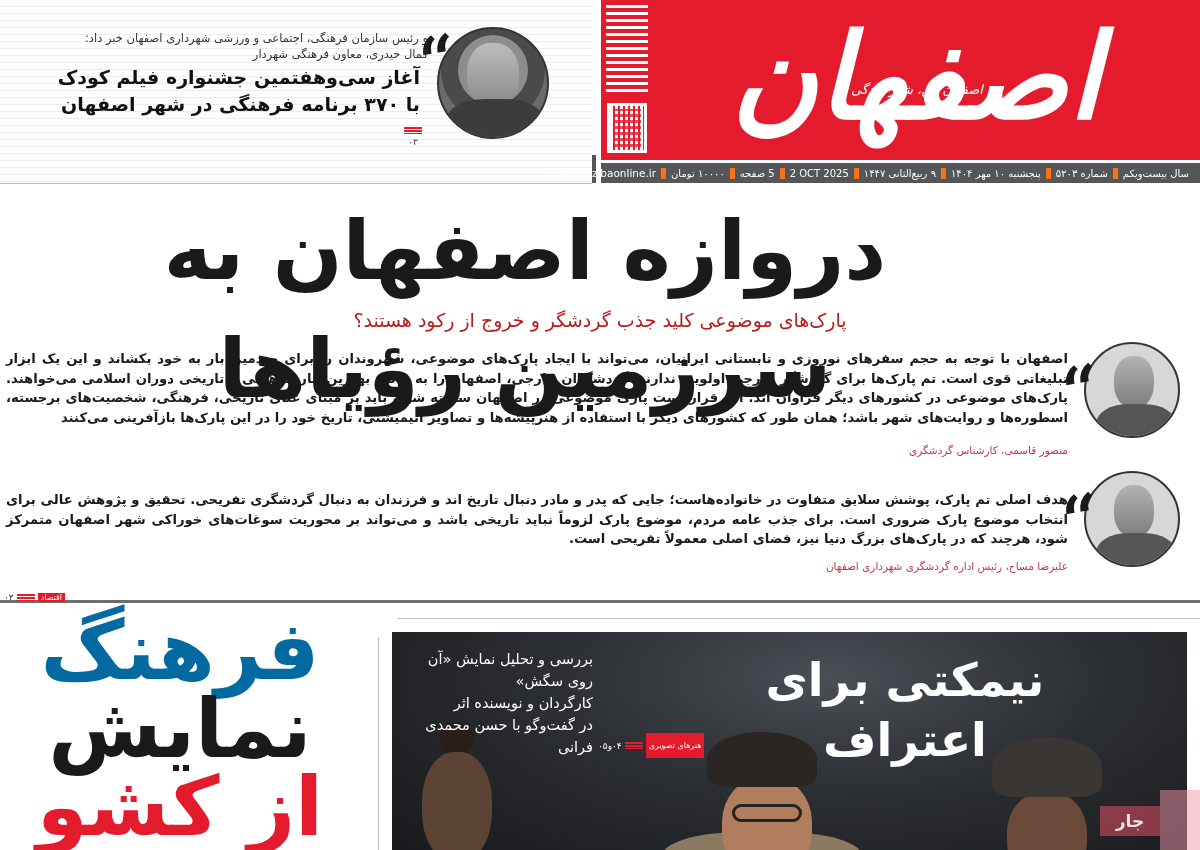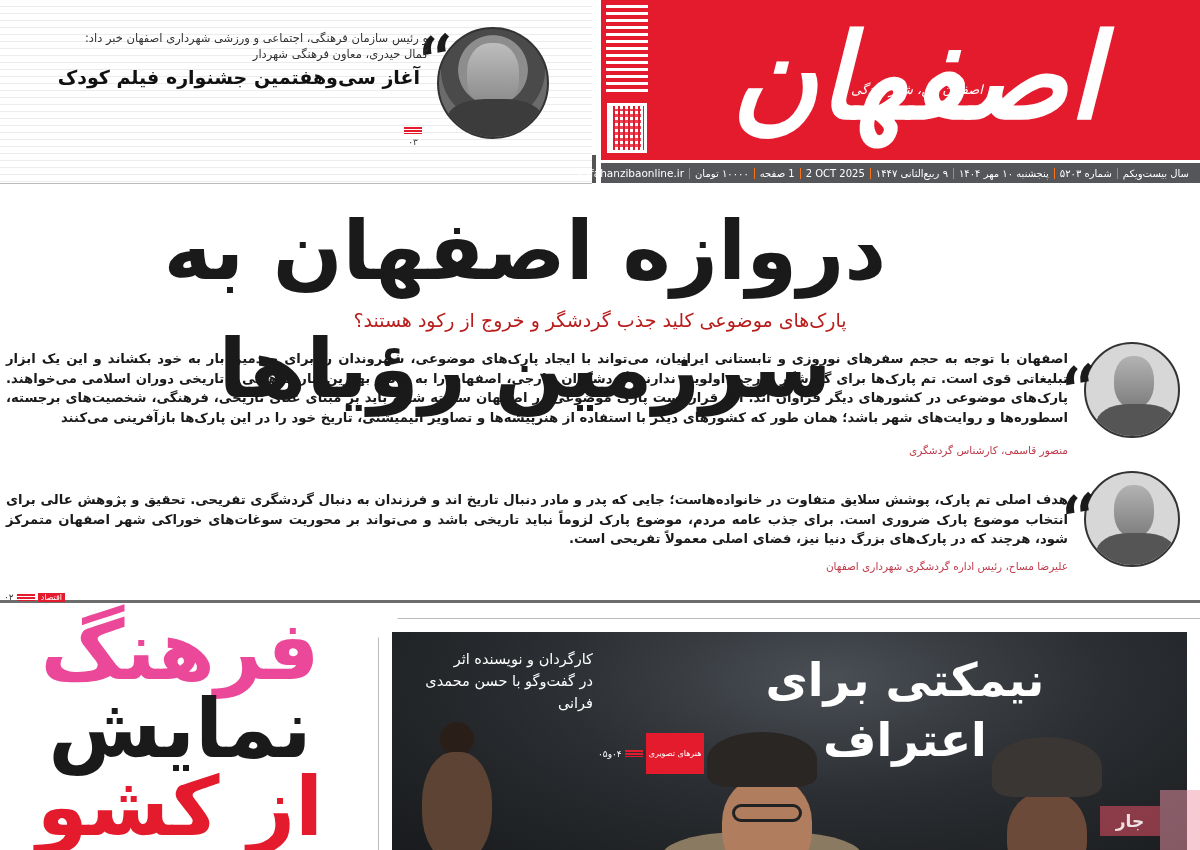--- a/index.html
+++ b/index.html
@@ -15,21 +15,21 @@
     #fff; border: 3px solid #fff; }
   .mast-qr::before { content:""; position:absolute; inset:3px; background:
     repeating-linear-gradient(0deg, #e31b2d 0 3px, transparent 3px 6px); opacity:.8; }
   .mast-logo { position: absolute; right: 14px; top: 2px; width: 540px; height: 150px;
     color: #ffffff; font-family: "DejaVu Serif", serif; font-weight: bold; font-size: 118px;
     line-height: 150px; text-align: center; letter-spacing: -4px; font-style: italic; }
   .mast-tagline { position: absolute; left: 250px; top: 82px; color: #ffffff;
     font-family: "DejaVu Serif", serif; font-style: italic; font-size: 13px; }
   .date-strip { position: absolute; left: 601px; top: 163px; width: 599px; height: 20px; background: #55565a;
     color: #ffffff; font-size: 10px; display: flex; align-items: center; justify-content: flex-start; padding: 0 6px; gap: 0; white-space: nowrap; }
-  .date-strip span { padding: 0 5px; border-left: 1px solid #f97316; }
+  .date-strip span { padding: 0 5px; border-left: 5px solid #f97316; }
   .date-strip span:last-child { border-left: none; }
   .date-strip .site { direction: ltr; margin-right: auto; border: none; font-size: 10.5px; }
 
   
   .top-teaser { position: absolute; left: 0; top: 0; width: 592px; height: 184px;
     background: repeating-linear-gradient(to bottom, #ffffff 0 6px, #ececec 6px 7px); border-bottom: 1px solid #bbb; }
   .teaser-photo { position: absolute; left: 437px; top: 27px; width: 112px; height: 112px; border-radius: 50%;
     border: 2px solid #333; background: radial-gradient(circle at 50% 38%, #cfcfcf 0 22%, #8d8d8d 23% 40%, #4a4a4a 41% 60%, #6b6b6b 61%); overflow: hidden; }
   .teaser-photo .face { position:absolute; left: 28px; top: 14px; width: 52px; height: 62px; border-radius: 45% 45% 40% 40%; background: linear-gradient(#bdbdbd, #8a8a8a); }
   .teaser-photo .suit { position:absolute; left: 8px; top: 70px; width: 96px; height: 50px; border-radius: 40% 40% 0 0; background: #3c3c3c; }
@@ -66,83 +66,84 @@
   .q-byline { position: absolute; right: 132px; font-size: 10.5px; color: #c0394a; }
   .q1 .q-byline { top: 104px; margin-left: 29px; }
   .q2 .q-byline { top: 95px; }
 
   .section-rule { position: absolute; left: 0; top: 600px; width: 1200px; height: 3px; background: #6d6d6d; }
   .section-ref { left: 4px; top: 592px; }
   .section-ref .tag { background: #e31b2d; color: #fff; font-size: 8px; padding: 0 3px; }
 
   
   .culture-head { position: absolute; left: 0; top: 612px; width: 360px; height: 240px; text-align: center; font-weight: bold; line-height: 78px; font-size: 82px; }
-  .culture-head .l1 { color: #ec4899; display:block; }
+  .culture-head .l1 { color: #0369a1; display:block; }
   .culture-head .l2 { color: #1a1a1a; display:block; }
   .culture-head .l3 { color: #e31b2d; display:block; }
 
   
   .feature-frame { position: absolute; left: 378px; top: 618px; width: 822px; height: 240px; border: 1px solid #bbb; border-right: none; border-bottom: none;
     clip-path: polygon(20px 0, 100% 0, 100% 100%, 0 100%, 0 20px); background: #fff; }
   .feature-photo { position: absolute; left: 392px; top: 632px; width: 795px; height: 230px;
     background: radial-gradient(ellipse at 55% 20%, #4a4f55 0%, #2b2e32 45%, #17191b 100%); overflow: hidden; }
   .fig { position:absolute; border-radius: 50% 50% 20% 20%; }
   .fig.hat1 { left: 315px; top: 100px; width: 110px; height: 55px; background: #2a2624; }
   .fig.face1 { left: 330px; top: 145px; width: 90px; height: 100px; background: #b07d5e; border-radius: 45%; }
   .fig.glasses { left: 340px; top: 172px; width: 70px; height: 18px; border: 3px solid #222; border-radius: 10px; background: transparent; }
   .fig.coat1 { left: 270px; top: 200px; width: 200px; height: 60px; background: #8a7a62; border-radius: 40% 40% 0 0; }
   .fig.hat2 { left: 600px; top: 105px; width: 110px; height: 60px; background: #3a3634; }
   .fig.face2 { left: 615px; top: 160px; width: 80px; height: 90px; background: #6c4a3a; border-radius: 45%; }
   .fig.head3 { left: 30px; top: 120px; width: 70px; height: 110px; background: #5d4333; border-radius: 45%; }
   .fig.bun { left: 48px; top: 90px; width: 34px; height: 34px; background: #2a1f18; border-radius: 50%; }
   .feature-title { position: absolute; left: 720px; top: 650px; width: 370px; text-align: center; color: #ffffff; font-weight: bold; font-size: 46px; line-height: 60px; }
   .feature-sub { position: absolute; left: 398px; top: 648px; width: 195px; text-align: right; color: #ffffff; font-size: 14.5px; line-height: 22px; }
   .feature-ref { left: 598px; top: 733px; color: #fff; }
-  .feature-ref .tag { background: #e31b2d; color: #fff; font-size: 8px; padding: 16px 3px; }
+  .feature-ref .tag { background: #e31b2d; color: #fff; font-size: 8px; padding: 8px 3px; }
   .feature-ref .bars { background: repeating-linear-gradient(to bottom, #e31b2d 0 2px, transparent 2px 3px); }
   .watermark { position: absolute; left: 1100px; top: 806px; width: 60px; height: 30px; background: rgba(228,80,100,0.55); color: rgba(255,255,255,0.85);
     font-weight: bold; font-size: 17px; display: flex; align-items: center; justify-content: center; }
   .watermark-tail { position:absolute; left: 1160px; top: 790px; width: 40px; height: 60px; background: rgba(240,150,170,0.5); }
 </style>
 </head>
 <body>
 
 <div class="top-teaser">
   <div class="teaser-photo">
     <div class="face"></div>
     <div class="suit"></div>
   </div>
   <div class="quote-mark teaser-quote">“</div>
   <div class="teaser-intro">
     <div>و رئیس سازمان فرهنگی، اجتماعی و ورزشی شهرداری اصفهان خبر داد:</div>
     <div>کمال حیدری، معاون فرهنگی شهردار</div>
   </div>
   <div class="teaser-title">
     <div>آغاز سی‌وهفتمین جشنواره فیلم کودک</div>
+    <div>با ۳۷۰ برنامه فرهنگی در شهر اصفهان</div>
   </div>
   <div class="page-ref teaser-ref">
     <span class="bars"></span>
     <span>۰۳</span>
   </div>
 </div>
 <div class="teaser-edge"></div>
 
 <div class="masthead">
   <div class="mast-stripes"></div>
   <div class="mast-qr"></div>
   <div class="mast-logo">اصفهان زیبا</div>
   <div class="mast-tagline">اصفهان من، شهر زندگی</div>
 </div>
 <div class="date-strip">
   <span>سال بیست‌ویکم</span>
   <span>شماره ۵۲۰۳</span>
   <span>پنجشنبه ۱۰ مهر ۱۴۰۴</span>
   <span>۹ ربیع‌الثانی ۱۴۴۷</span>
   <span style="direction:ltr">2 OCT 2025</span>
-  <span>1 صفحه</span>
+  <span>5 صفحه</span>
   <span>۱۰۰۰۰ تومان</span>
   <span class="site">esfahanzibaonline.ir</span>
 </div>
 
 <div class="main-headline">دروازه اصفهان به سرزمین رؤیاها</div>
 <div class="main-sub">پارک‌های موضوعی کلید جذب گردشگر و خروج از رکود هستند؟</div>
 
 <div class="qblock q1">
   <div class="q-photo">
     <div class="face"></div>
@@ -182,20 +183,21 @@
   <div class="fig head3"></div>
   <div class="fig coat1"></div>
   <div class="fig face1"></div>
   <div class="fig glasses"></div>
   <div class="fig hat1"></div>
   <div class="fig face2"></div>
   <div class="fig hat2"></div>
 </div>
 <div class="feature-title">نیمکتی برای اعتراف</div>
 <div class="feature-sub">
+  <div>بررسی و تحلیل نمایش «آن روی سگش»</div>
   <div>کارگردان و نویسنده اثر</div>
   <div>در گفت‌وگو با حسن محمدی فرانی</div>
 </div>
 <div class="page-ref feature-ref">
   <span class="tag">هنرهای تصویری</span>
   <span class="bars"></span>
   <span>۰۴و۰۵</span>
 </div>
 
 <div class="watermark-tail"></div>

